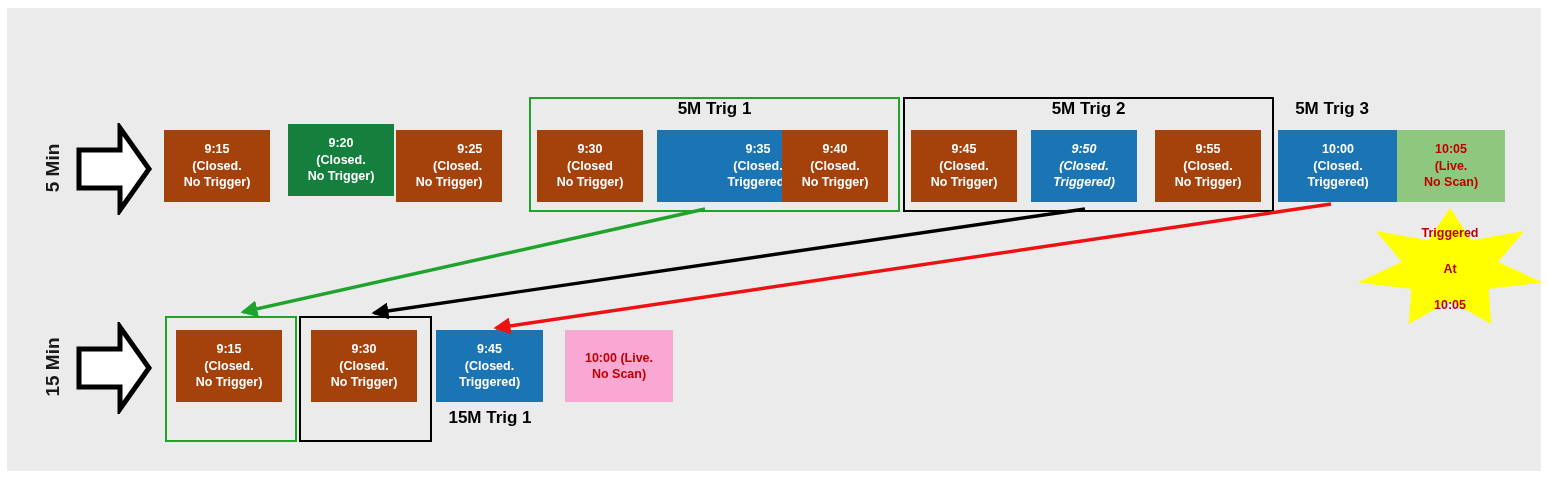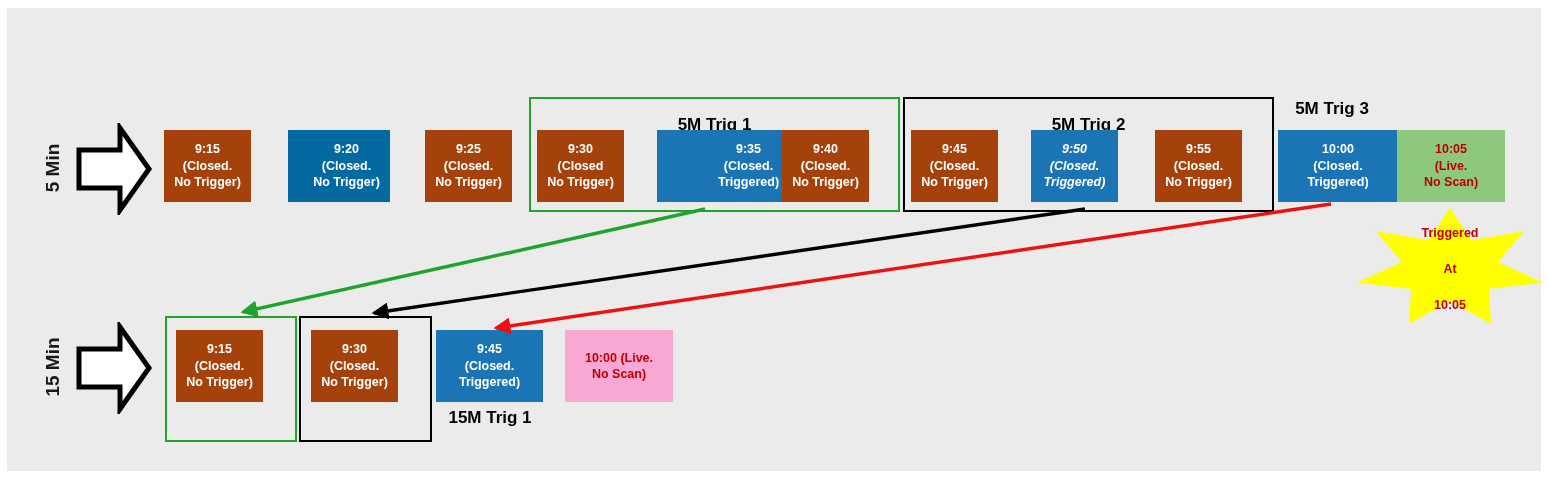--- a/index.html
+++ b/index.html
@@ -22,34 +22,34 @@
     letter-spacing: 0.2px;
   }
   .axis-label {
     position: absolute;
     transform: translate(-50%, -50%) rotate(-90deg);
     font-size: 19px; font-weight: bold; color: #1a1a1a;
     white-space: nowrap;
   }
   .tbox {
     position: absolute;
-    width: 87px; height: 72px;
+    width: 106px; height: 72px;
     display: flex; align-items: center; justify-content: center;
     text-align: center;
     white-space: pre-line;
     font-size: 12.5px; font-weight: bold; line-height: 1.32;
   }
   .group {
     position: absolute;
     border: 2px solid #000;
   }
   .group-label {
     text-align: center;
     font-size: 17px; font-weight: bold; color: #000;
-    margin-top: 16px;
+    margin-top: 0;
   }
   .free-label {
     position: absolute;
     text-align: center;
     font-size: 17px; font-weight: bold; color: #000;
   }
   .block-arrow { position: absolute; }
   .overlay {
     position: absolute; left: 0; top: 0;
     pointer-events: none;
@@ -81,24 +81,24 @@
     <div class="group-label">5M Trig 1</div>
   </div>
   <div class="group" style="left: 903px; top: 97px; width: 367px; height: 111px; border-color: rgb(0, 0, 0);">
     <div class="group-label">5M Trig 2</div>
   </div>
   <div class="free-label" style="left:1278px; top:99px; width:108px">5M Trig 3</div>
 
   <div class="tbox" style="left: 164px; top: 130px; background-color: rgb(165, 66, 12); color: rgb(255, 255, 255);">9:15
 (Closed.
 No Trigger)</div>
-  <div class="tbox" style="left: 288px; top: 130px; background-color: #0369a1; color: rgb(255, 255, 255); padding-left: 15px;">9:20
+  <div class="tbox" style="left: 288px; top: 124px; background-color: #15803d; color: rgb(255, 255, 255);">9:20
 (Closed.
 No Trigger)</div>
-  <div class="tbox" style="left: 425px; top: 130px; background-color: rgb(165, 66, 12); color: rgb(255, 255, 255);">9:25
+  <div class="tbox" style="left: 396px; top: 130px; background-color: rgb(165, 66, 12); color: rgb(255, 255, 255); text-align: right;">9:25
 (Closed.
 No Trigger)</div>
   <div class="tbox" style="left: 537px; top: 130px; background-color: rgb(165, 66, 12); color: rgb(255, 255, 255);">9:30
 (Closed
 No Trigger)</div>
   <div class="tbox" style="left: 657px; top: 130px; background-color: rgb(27, 116, 180); color: rgb(255, 255, 255); padding-left: 48px;">9:35
 (Closed.
 Triggered)</div>
   <div class="tbox" style="left: 782px; top: 130px; background-color: rgb(165, 66, 12); color: rgb(255, 255, 255);">9:40
 (Closed.

